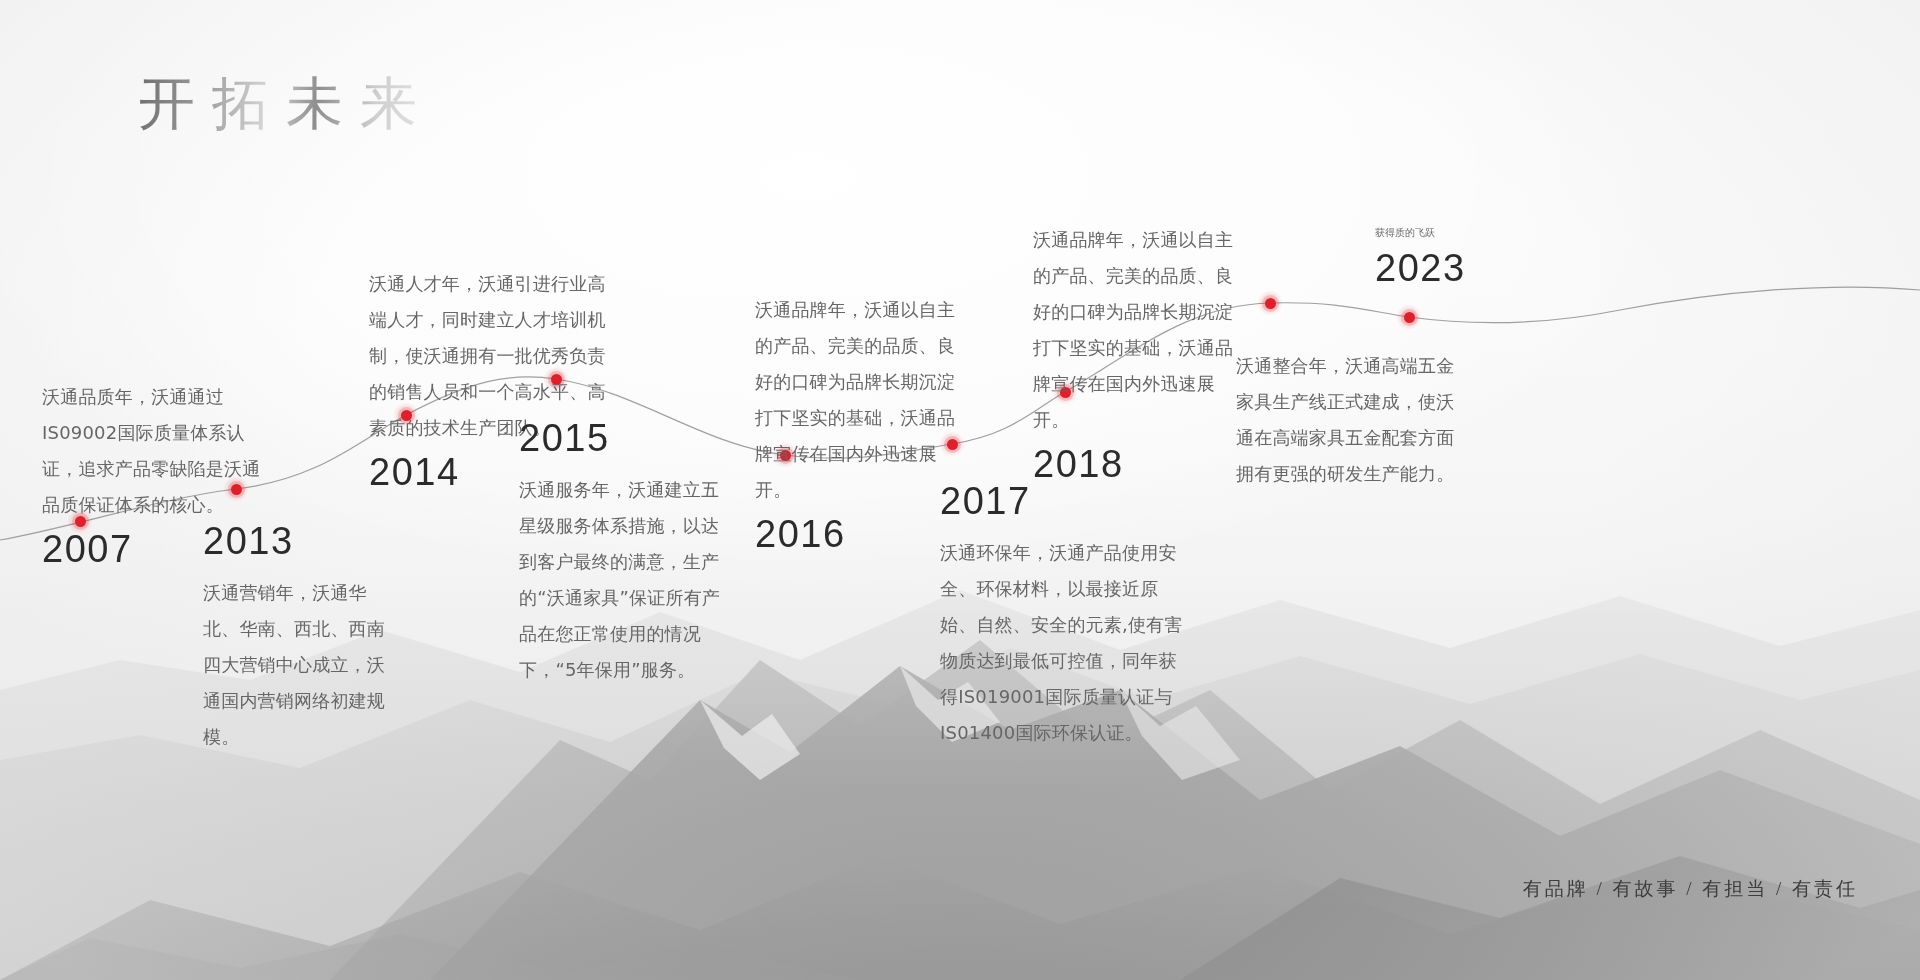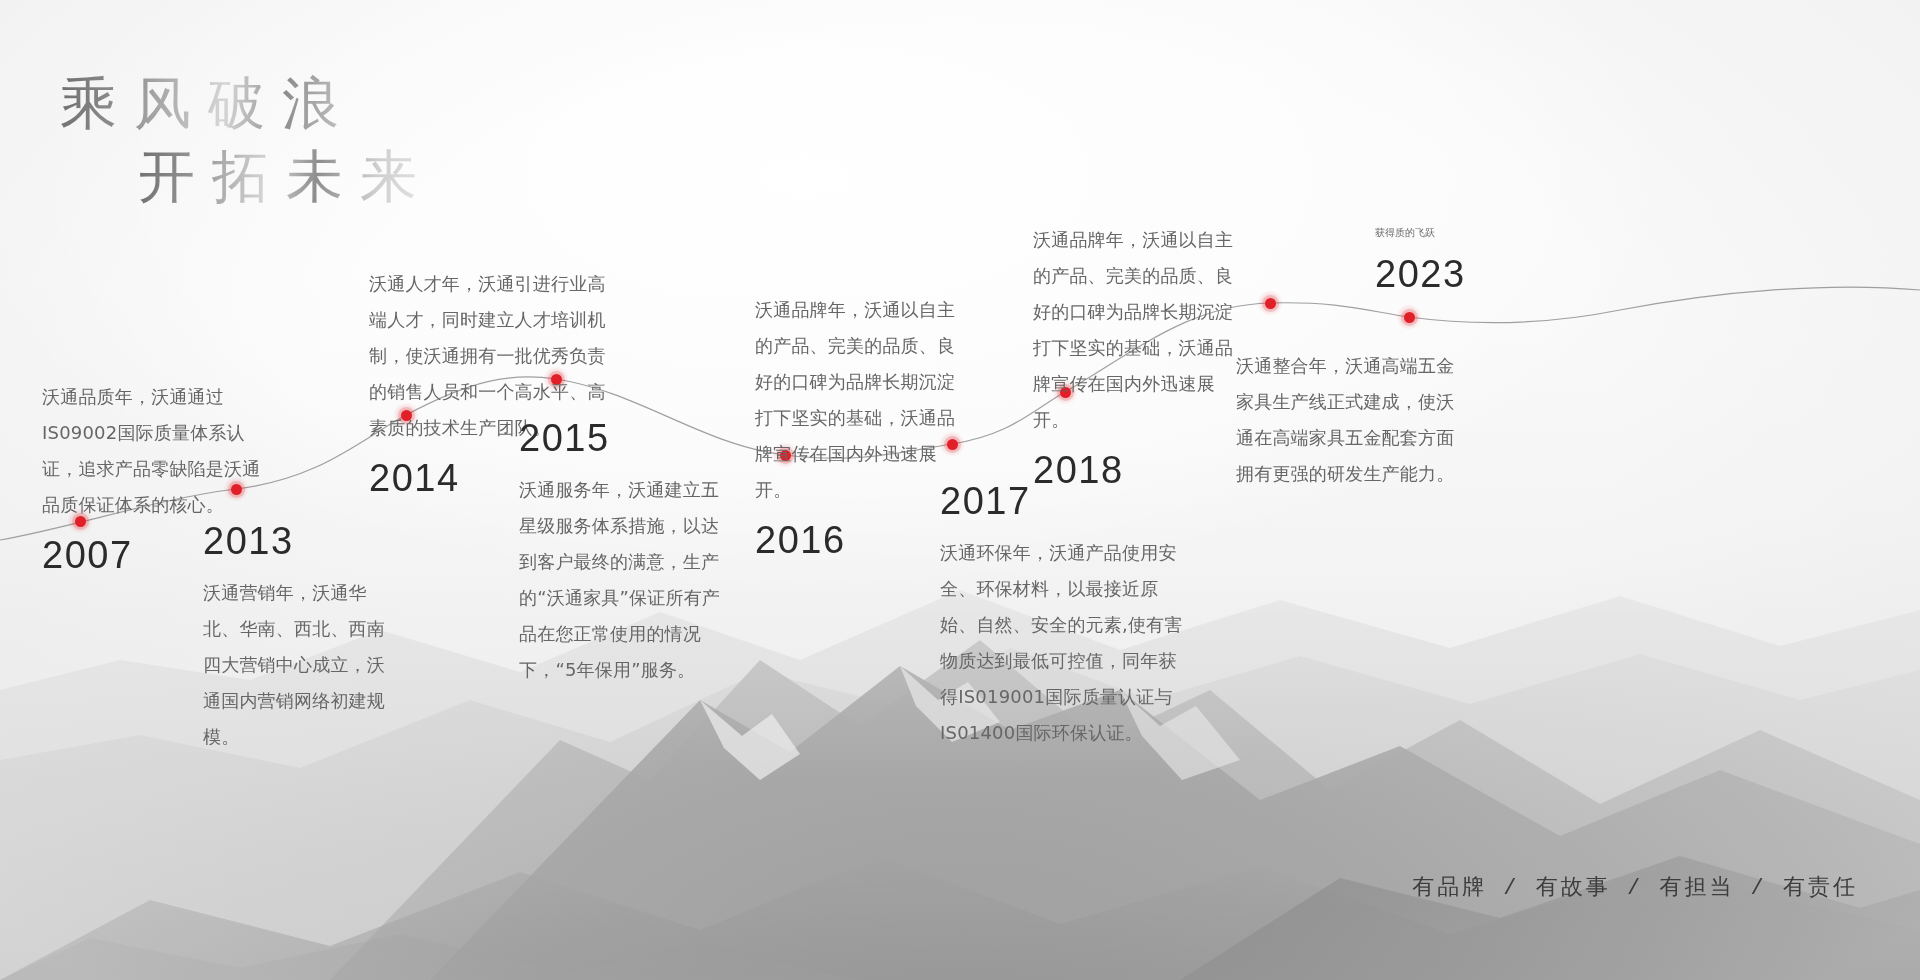--- a/index.html
+++ b/index.html
@@ -56,32 +56,32 @@
   
   .entry{position:absolute;}
   .year{
     font-size:38px;font-weight:400;color:#2b2b2b;letter-spacing:1.5px;
     line-height:1.1;
   }
   .desc{
     font-size:18px;line-height:2.0;color:#666;letter-spacing:.2px;
     font-family:"DejaVu Sans","Liberation Sans",sans-serif;
   }
-  .entry.above .year{margin-top:12px;}
+  .entry.above .year{margin-top:6px;}
   .entry.below .desc{margin-top:12px;}
   .lead{
     font-size:10px;color:#6a6a6a;line-height:1.8;
     font-family:"DejaVu Sans","Liberation Sans",sans-serif;
   }
 
   
   .tagline{
     position:absolute;right:62px;bottom:78px;
-    font-size:22px;color:#3d3d3d;letter-spacing:3px;
-    font-family:Liberation Mono, monospace;
+    font-size:19px;color:#3d3d3d;letter-spacing:3px;
+    font-family:Liberation Serif, serif;
     white-space:nowrap;
   }
 </style>
 </head>
 <body>
 
 <div id="stage">
 
   <svg class="mtn" width="1920" height="980" viewBox="0 0 1920 980" preserveAspectRatio="none" style="left:0;top:0;bottom:auto;height:980px;">
     <defs>
@@ -136,21 +136,20 @@
     <path d="M1180,980 L1340,878 L1500,918 L1680,856 L1860,908 L1920,890 L1920,980 Z" fill="#6f6f6f" opacity="0.45"></path>
     <path d="M0,980 L90,938 L240,968 L400,934 L560,972 L700,944 L860,980 Z" fill="#8a8a8a" opacity="0.35"></path>
 
     <rect x="0" y="0" width="1920" height="620" fill="url(#topfade)"></rect>
   </svg>
 
   <div class="haze"></div>
   <div class="vignette"></div>
 
   <div class="headline">
-    <div class="hl-line">乘风破浪</div>
     <div class="hl-line second">开拓未来</div>
   </div>
 
   <svg id="curve" viewBox="0 0 1920 980" preserveAspectRatio="none">
     <path d="M0,540 C 70,528 160,498 236,489
              C 320,479 360,440 406,415
              C 470,381 510,372 556,379
              C 640,392 700,444 785,455
              C 860,464 900,452 952,444
              C 1010,435 1030,412 1065,392

